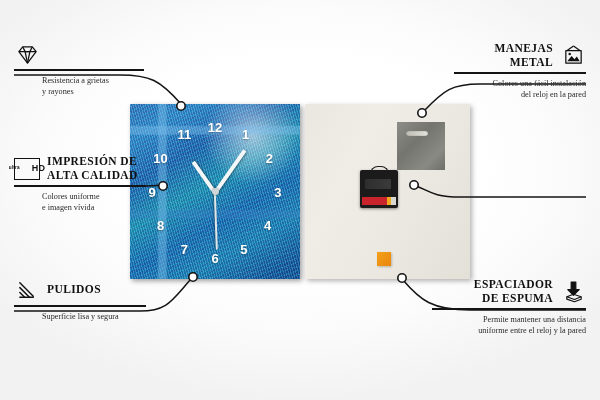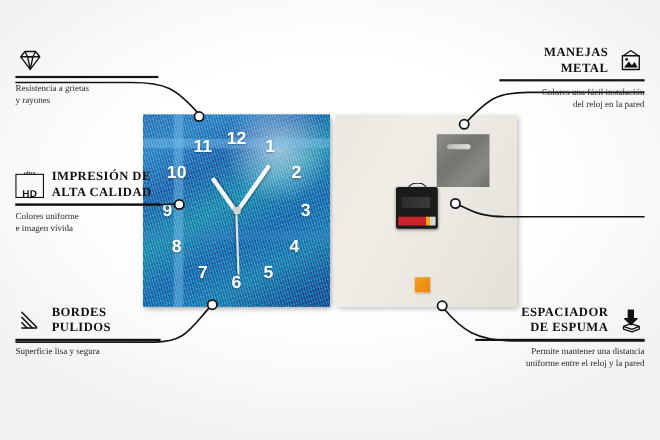--- a/index.html
+++ b/index.html
@@ -44,21 +44,21 @@
     background:
       linear-gradient(to right, rgba(255,255,255,.0) 0%, rgba(255,255,255,.0) 16%, rgba(120,190,235,.45) 17%, rgba(120,190,235,.45) 21%, rgba(255,255,255,0) 22%),
       linear-gradient(to bottom, rgba(255,255,255,0) 0%, rgba(255,255,255,0) 12%, rgba(130,195,238,.40) 13%, rgba(130,195,238,.40) 17%, rgba(255,255,255,0) 18%,
                        rgba(255,255,255,0) 60%, rgba(60,130,200,.30) 61%, rgba(60,130,200,.30) 65%, rgba(255,255,255,0) 66%);
   }
   .clock-num {
     position: absolute;
     color: #ffffff;
     font-family: "Liberation Sans", sans-serif;
     font-weight: bold;
-    font-size: 16px;
+    font-size: 13px;
     line-height: 1;
     text-shadow: 0 1px 2px rgba(0,0,0,.35);
     transform: translate(-50%, -50%);
   }
   .hand {
     position: absolute;
     background: #f4f7f8;
     transform-origin: 0% 50%;
     border-radius: 1px;
     box-shadow: 0 1px 2px rgba(0,0,0,.35);
@@ -164,34 +164,34 @@
     height: 1.6px;
     background: #141414;
     margin: 3px 0 4px 0;
   }
   .f-desc {
     font-family: "Liberation Serif", serif;
     font-size: 8.2px;
     color: #2a2a2a;
     line-height: 1.35;
   }
-  .f-left .f-desc  { text-align: left; }
+  .f-left .f-desc  { text-align: left; margin-left: 28px; }
   .f-right .f-desc { text-align: right; }
 
   .f-icon {
     width: 26px; height: 24px;
     flex: 0 0 26px;
     display: flex; align-items: center; justify-content: center;
   }
   .f-icon svg { display: block; }
 
   .hd-box {
     width: 24px; height: 20px;
     border: 1.5px solid #111;
-    display: flex; flex-direction: column;
+    display: flex; 
     align-items: center; justify-content: center;
     line-height: 1;
     gap: 12px;
   }
   .hd-ultra { font-family: "Liberation Sans", sans-serif; font-size: 4.6px; font-weight: bold; color: #111; letter-spacing: .2px; }
   .hd-hd    { font-family: "Liberation Sans", sans-serif; font-size: 9px; font-weight: bold; color: #111; letter-spacing: .3px; }
 </style>
 </head>
 <body>
 
@@ -304,21 +304,20 @@
         <svg viewBox="0 0 26 24" width="25" height="23">
           <g fill="none" stroke="#111" stroke-width="1.5" stroke-linecap="round">
             <path d="M5 4 L19 18"></path>
             <path d="M5 9 L15 19"></path>
             <path d="M5 14 L10 19"></path>
             <path d="M5 19 L19 19"></path>
           </g>
         </svg>
       </div>
       <div class="f-title">
-        <div>BORDES</div>
         <div>PULIDOS</div>
       </div>
     </div>
     <div class="f-rule"></div>
     <div class="f-desc">
       <div>Superficie lisa y segura</div>
     </div>
   </div>
 
   <div class="feature f-right" style="left:454px; top:42px; width:132px;">

